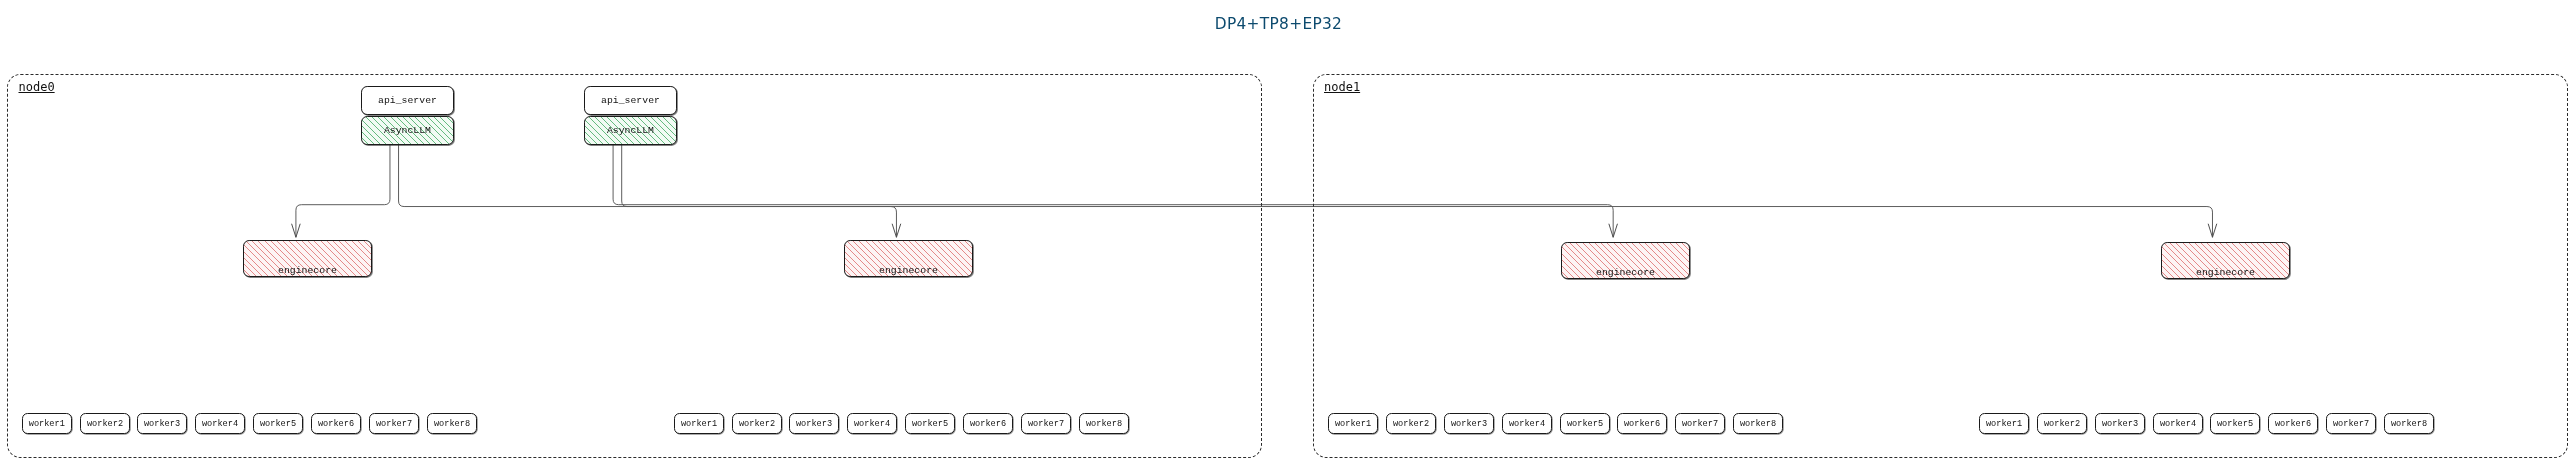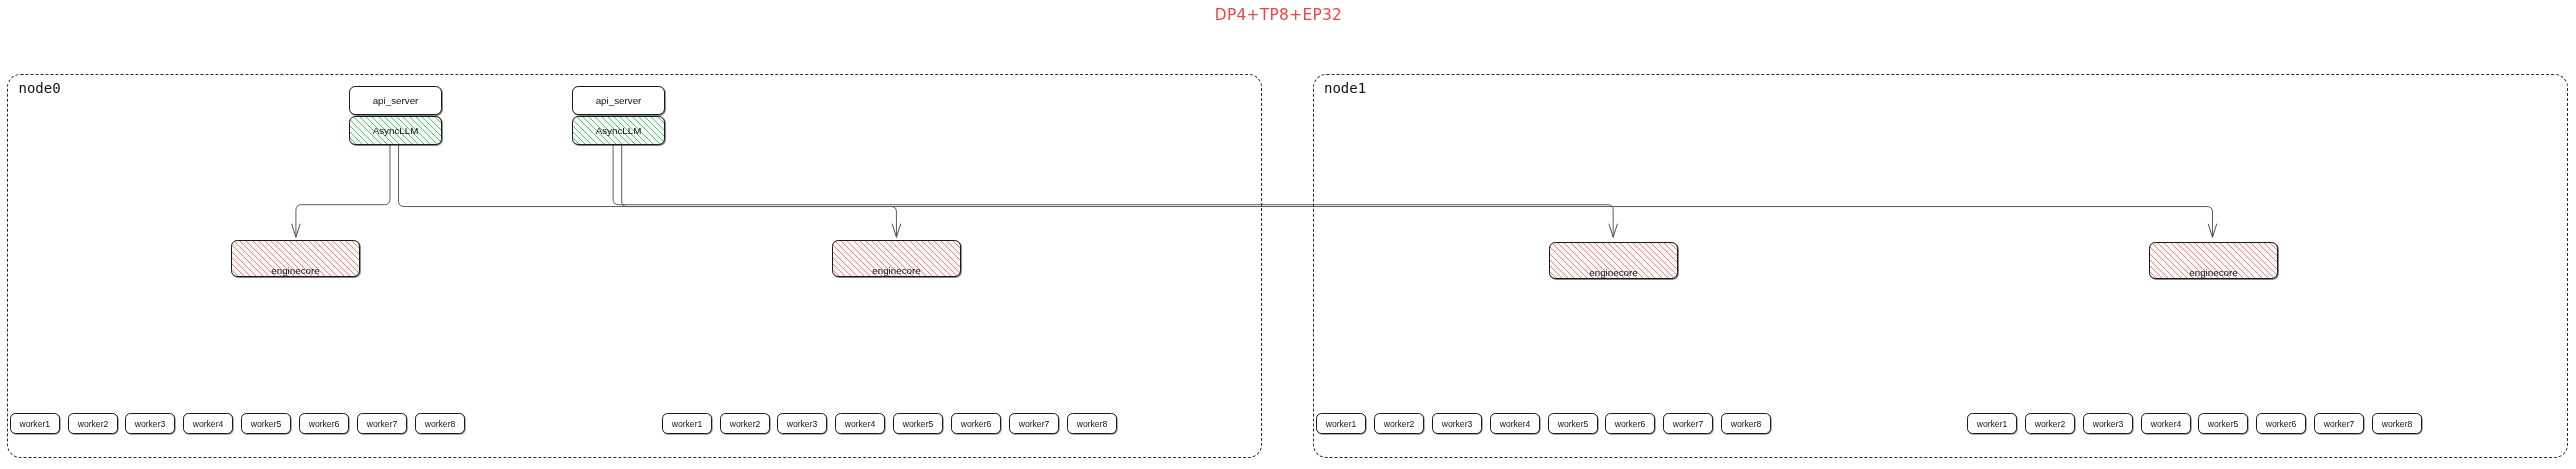--- a/index.html
+++ b/index.html
@@ -16,60 +16,62 @@
     width: 2576px;
     height: 469px;
     background: #ffffff;
     overflow: hidden;
   }
 
   
   #diagram-title {
     position: absolute;
     left: 0;
-    top: 4px;
+    top: 13px;
     width: 2557px;
     text-align: center;
     font-family: "DejaVu Sans", sans-serif;
     font-size: 15.4px;
-    color: #ef4444;
+    color: #0c4a6e;
     letter-spacing: 0.3px;
     line-height: 23.4px;
     white-space: nowrap;
   }
 
   
   .node-cluster {
     position: absolute;
     box-sizing: border-box;
     border: 1.2px dashed #2b2b2b;
     border-radius: 13.5px;
     background: transparent;
   }
   .node-cluster-label {
     position: absolute;
     font-family: "DejaVu Sans Mono", monospace;
-    font-size: 14px;
+    font-size: 12px;
     color: #111111;
     white-space: nowrap;
+    text-decoration: underline;
   }
 
   
   .box {
     position: absolute;
     box-sizing: border-box;
     border: 1.2px solid #1a1a1a;
     border-radius: 6.2px;
     background: #ffffff;
     display: flex;
     align-items: center;
     justify-content: center;
-    font-family: Liberation Sans, sans-serif;
+    font-family: Liberation Mono, monospace;
     color: #111111;
     box-shadow: 0.9px 0.9px 0 rgba(30,30,30,0.55);
+    margin-left: 12px;
   }
   .box .lbl {
     position: relative;
     z-index: 2;
     white-space: nowrap;
   }
 
   
   .box-api {
     font-size: 9.8px;

